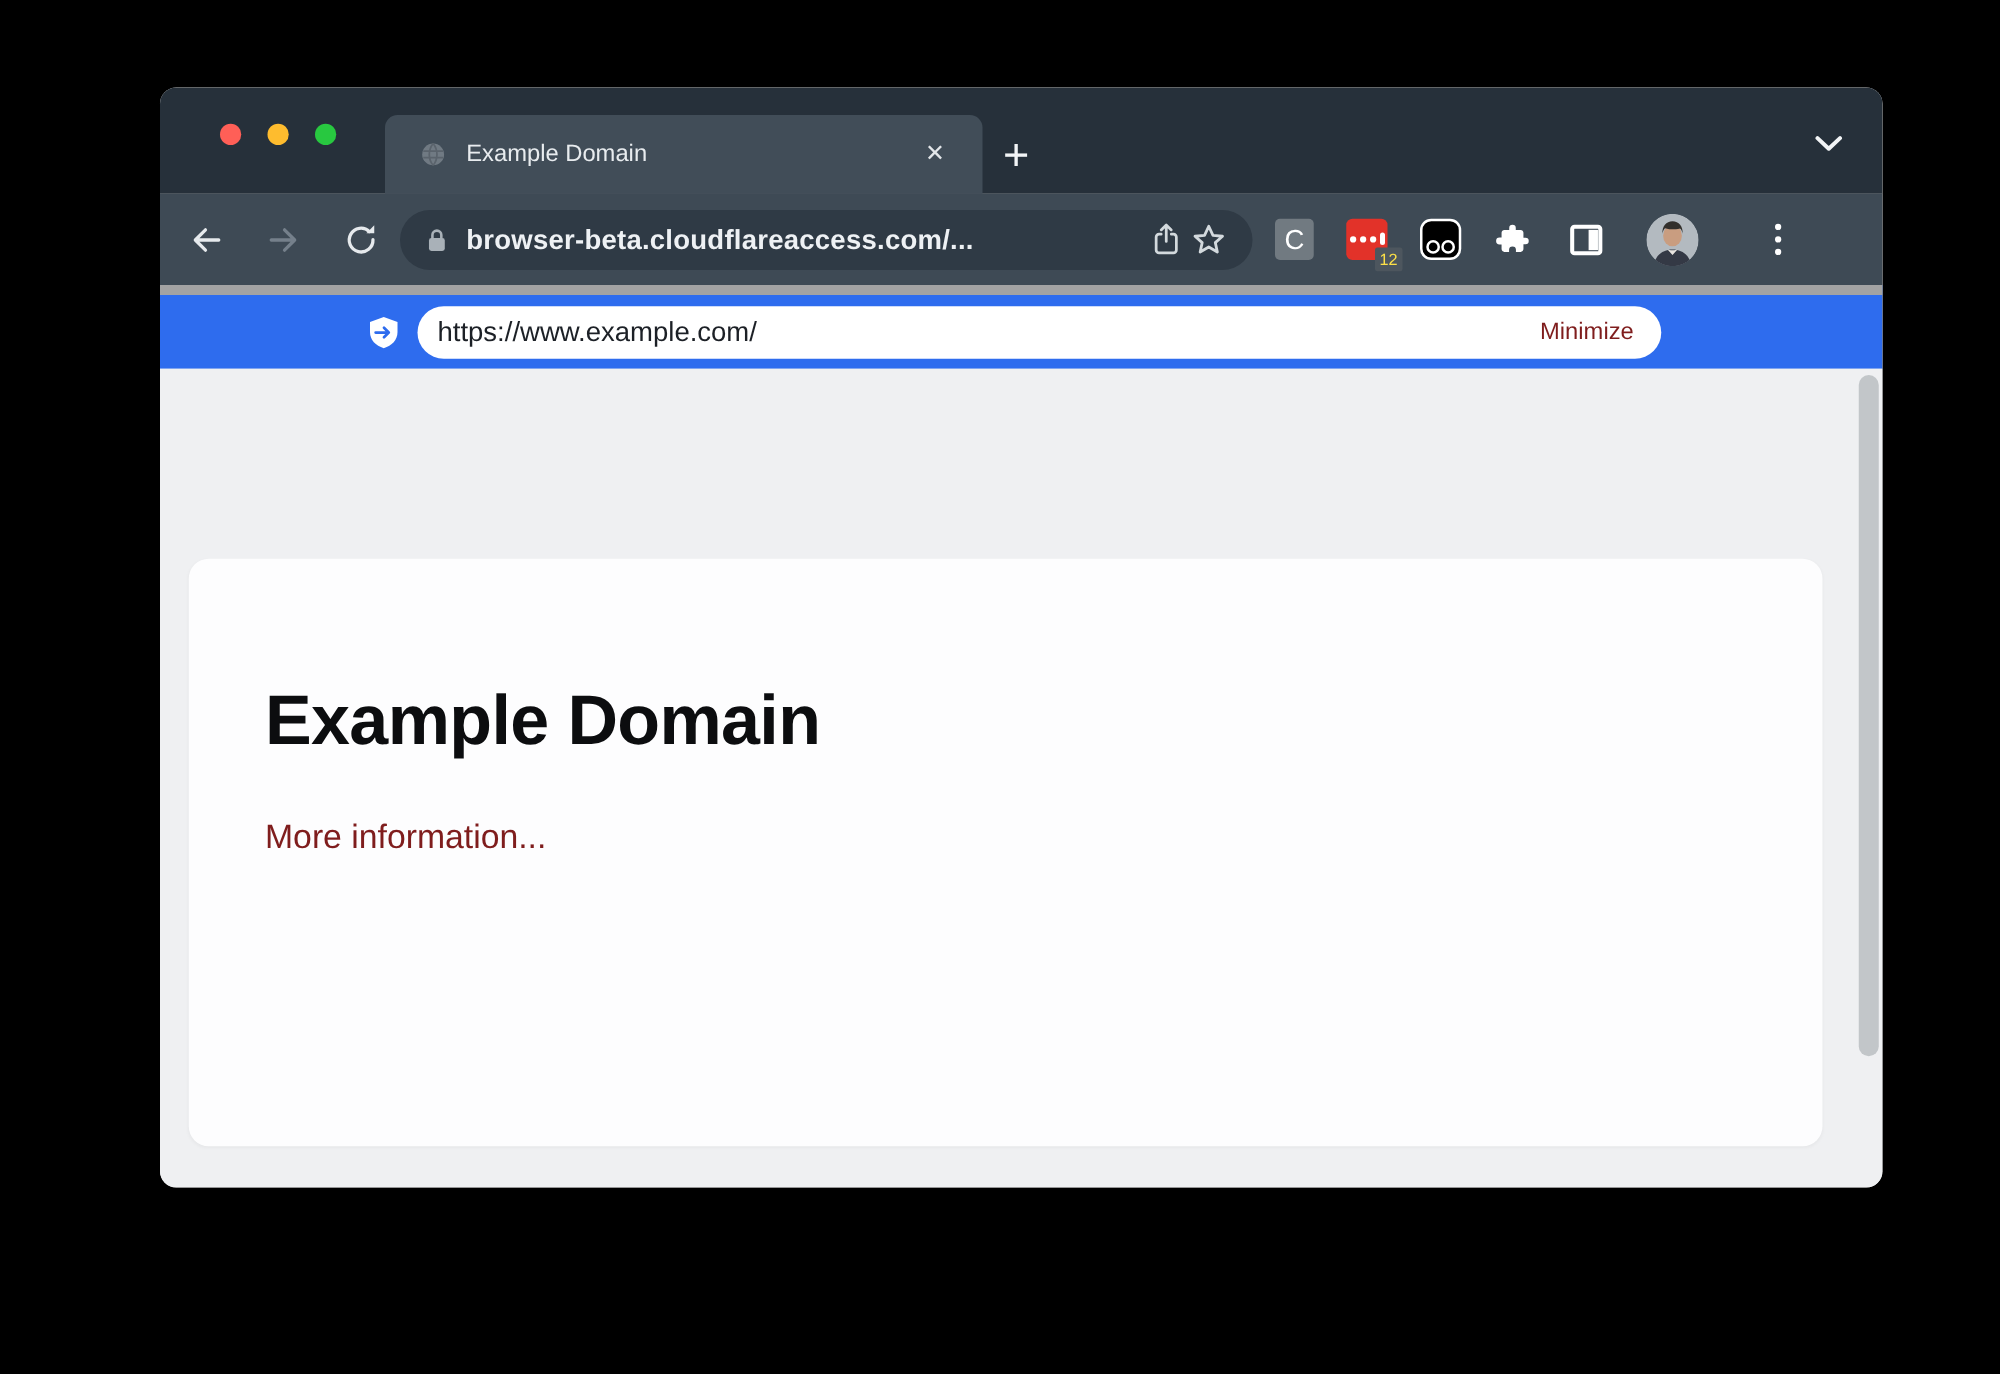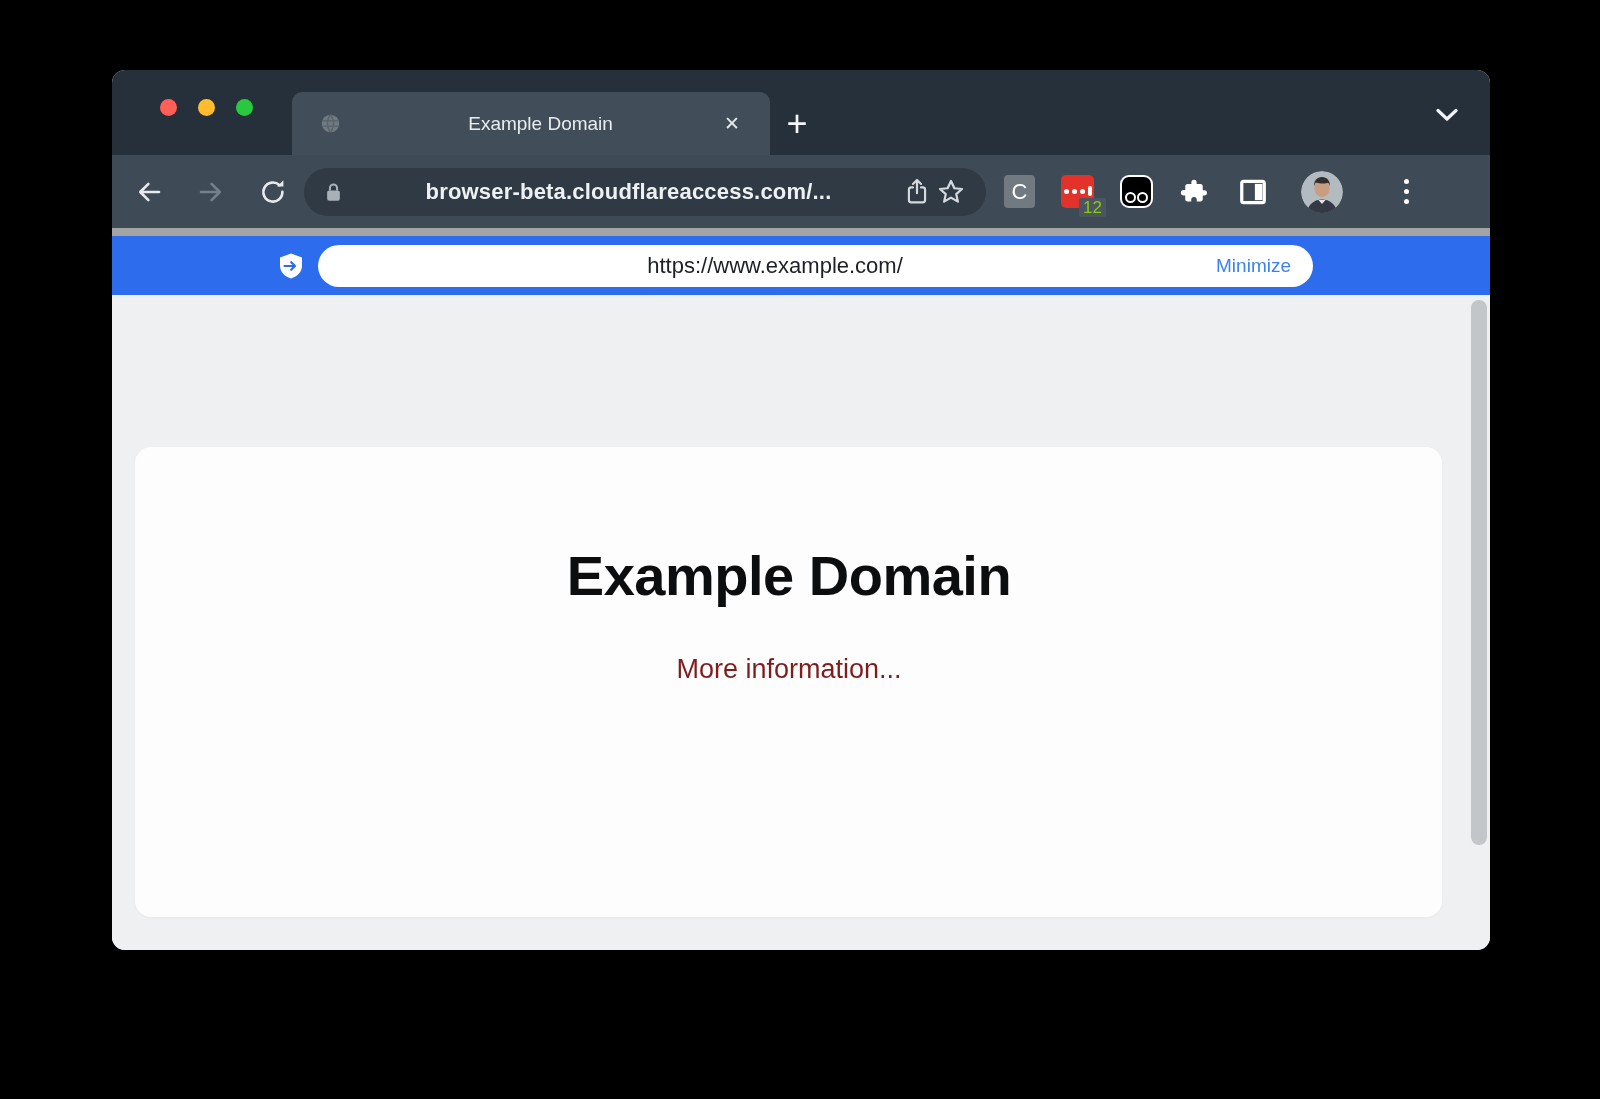--- a/index.html
+++ b/index.html
@@ -1,19 +1,19 @@
 <!DOCTYPE html>
 <html><head>
 <meta charset="utf-8">
 <style>
   html,body{margin:0;padding:0;background:#000;}
   .stage{position:relative;width:1600px;height:1099px;background:#000;overflow:hidden;
          font-family:"Liberation Sans","DejaVu Sans",sans-serif;}
-  .window{position:absolute;left:112px;top:70px;width:1378px;height:880px;
-          border-radius:13px;overflow:hidden;display:flex;flex-direction:column;background:#eff0f2;text-align:center;}
+  .window{position:absolute;left:128px;top:70px;width:1378px;height:880px;
+          border-radius:13px;overflow:hidden;display:flex;flex-direction:column;background:#eff0f2;}
 
   
   .tabstrip{position:relative;height:85px;background:#26303a;flex:0 0 auto;}
   .traffic{position:absolute;top:107px;left:48px;display:flex;gap:21px;}
   .light{width:17px;height:17px;border-radius:50%;}
   .light.red{background:#ff5f57;}
   .light.yellow{background:#febc2e;}
   .light.green{background:#28c840;}
   .traffic{top:29px;}
   .tab{position:absolute;left:180px;top:22px;width:478px;height:63px;background:#414d58;
@@ -31,38 +31,38 @@
   .omnibox{margin-left:16px;width:682px;height:48px;background:#2f3a45;border-radius:24px;
            display:flex;align-items:center;padding:0 18px 0 20px;box-sizing:border-box;flex:0 0 auto;}
   .omni-url{color:#eef1f4;font-size:22px;font-weight:600;margin-left:14px;flex:1;white-space:nowrap;overflow:hidden;letter-spacing:.2px;}
   .omni-ic{flex:0 0 auto;display:flex;align-items:center;justify-content:center;width:34px;height:34px;}
   .ext-row{display:flex;align-items:center;margin-left:18px;gap:26px;}
   .ext-c{width:31px;height:33px;background:#717a81;border-radius:4px;color:#fff;font-size:22px;font-weight:400;
          display:flex;align-items:center;justify-content:center;}
   .ext-red{position:relative;width:33px;height:33px;background:#e23229;border-radius:5px;display:flex;align-items:center;justify-content:center;gap:3px;}
   .dot{width:5px;height:5px;border-radius:50%;background:#fff;}
   .bar{width:4px;height:10px;border-radius:2px;background:#fff;margin-bottom:1px;}
-  .badge{position:absolute;right:-12px;bottom:-9px;background:#4d565e;color:#84cc16;font-size:17px;
+  .badge{position:absolute;right:-12px;bottom:-9px;background:#4d565e;color:#fde047;font-size:13px;
          padding:1px 4px;border-radius:2px;line-height:17px;}
   .ext-glasses{width:33px;height:33px;background:#000;border:2px solid #fff;border-radius:9px;box-sizing:border-box;position:relative;}
   .lens{position:absolute;bottom:3px;width:11px;height:11px;border:2.5px solid #fff;border-radius:50%;box-sizing:border-box;background:#000;}
   .lens.l{left:3px;} .lens.r{right:3px;}
   .ext-puzzle,.ext-panel{width:32px;height:32px;display:flex;align-items:center;justify-content:center;}
   .avatar{width:42px;height:42px;border-radius:50%;overflow:hidden;flex:0 0 auto;margin-left:6px;}
   .menu-dots{display:flex;flex-direction:column;gap:5px;margin-left:30px;align-items:center;width:14px;}
   .menu-dots span{width:5px;height:5px;border-radius:50%;background:#fff;}
 
   
   .bluebar{height:67px;background:#2e6cee;border-top:8px solid #a3a3a3;box-sizing:border-box;
            flex:0 0 auto;display:flex;align-items:center;}
   .shield{margin-left:166px;width:26px;height:28px;flex:0 0 auto;}
   .iso-pill{margin-left:14px;width:995px;height:42px;background:#fff;border-radius:21px;
             display:flex;align-items:center;padding:0 22px 0 16px;box-sizing:border-box;}
   .iso-url{color:#1c2026;font-size:22px;flex:1;white-space:nowrap;overflow:hidden;}
-  .iso-min{color:#3b82f6;font-size:19px;flex:0 0 auto;}
+  .iso-min{color:#7f1d1d;font-size:19px;flex:0 0 auto;}
 
   
   .viewport{position:relative;flex:1;background:#eff0f2;}
   .scrollthumb{position:absolute;top:5px;right:3px;width:16px;height:545px;border-radius:8px;background:#c2c6c9;}
   .card{position:absolute;left:23px;top:152px;width:1307px;height:470px;background:#fdfdfe;border-radius:16px;
         box-shadow:0 1px 3px rgba(0,0,0,.04);padding:96px 60px 0 61px;box-sizing:border-box;}
   .card h1{margin:0;font-size:56px;font-weight:700;color:#0c0d0f;letter-spacing:-.5px;}
   .card p{margin:44px 0 0;font-size:27px;line-height:38px;color:#17191d;max-width:1100px;}
   .card a{display:inline-block;margin-top:46px;font-size:27px;color:#7f1d1d;text-decoration:none;}
 

